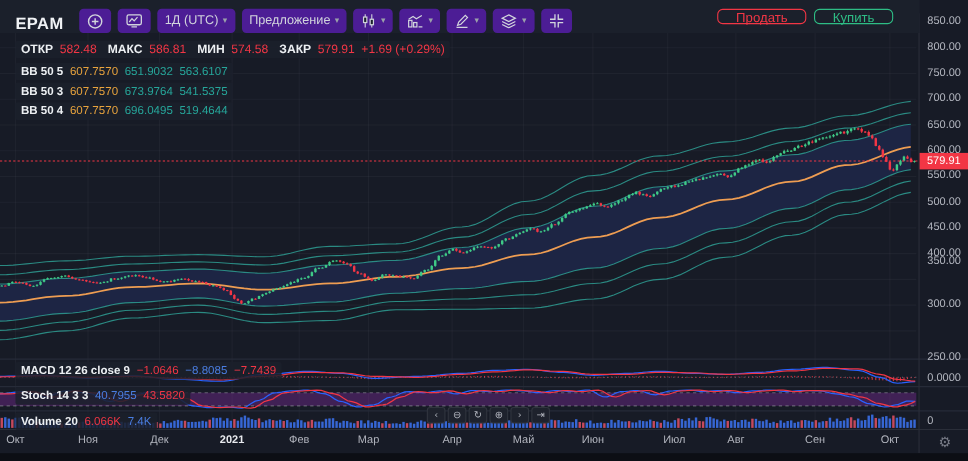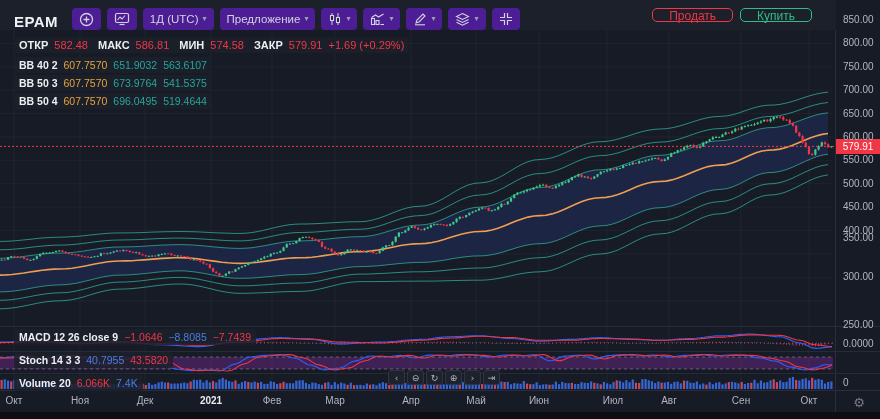--- a/index.html
+++ b/index.html
@@ -1217,21 +1217,21 @@
     <span class="lab">МАКС</span>
       <span class="v-red">586.81</span>
     <span class="lab">МИН</span>
       <span class="v-red">574.58</span>
     <span class="lab">ЗАКР</span>
       <span class="v-red">579.91</span>
     <span class="v-red">+1.69 (+0.29%)</span>
   </div>
 
   <div class="legend-row overlay" style="top:57px">
-    <span class="lab">BB 40 2</span>
+    <span class="lab">BB 50 5</span>
     <span class="v-orange">607.7570</span>
     <span class="v-teal">651.9032</span>
     <span class="v-teal">563.6107</span>
   </div>
   <div class="legend-row overlay" style="top:75px">
     <span class="lab">BB 50 3</span>
     <span class="v-orange">607.7570</span>
     <span class="v-teal">673.9764</span>
     <span class="v-teal">541.5375</span>
   </div>

